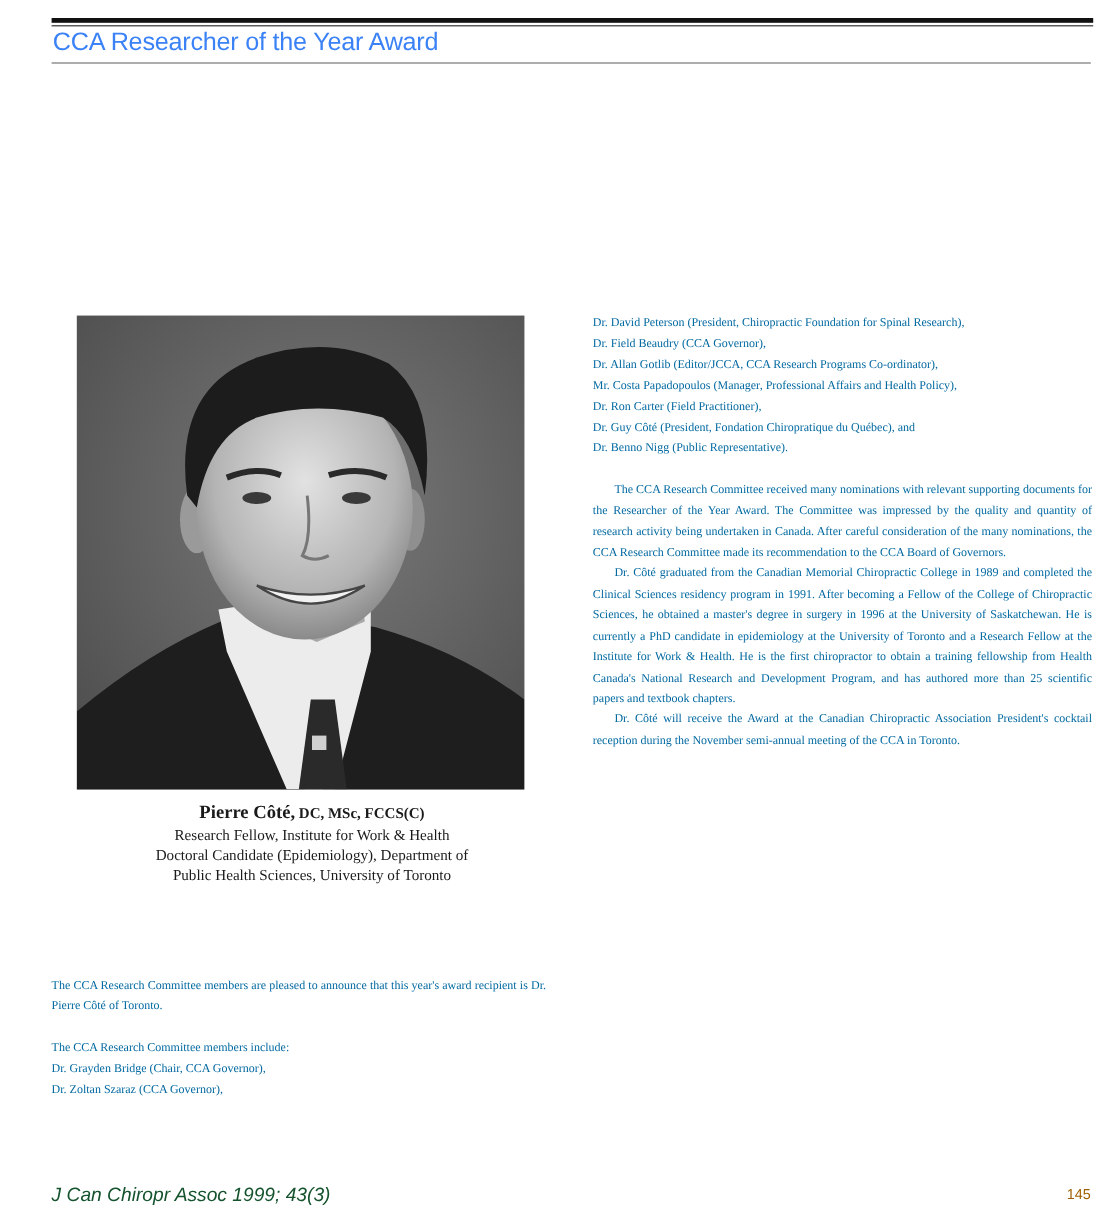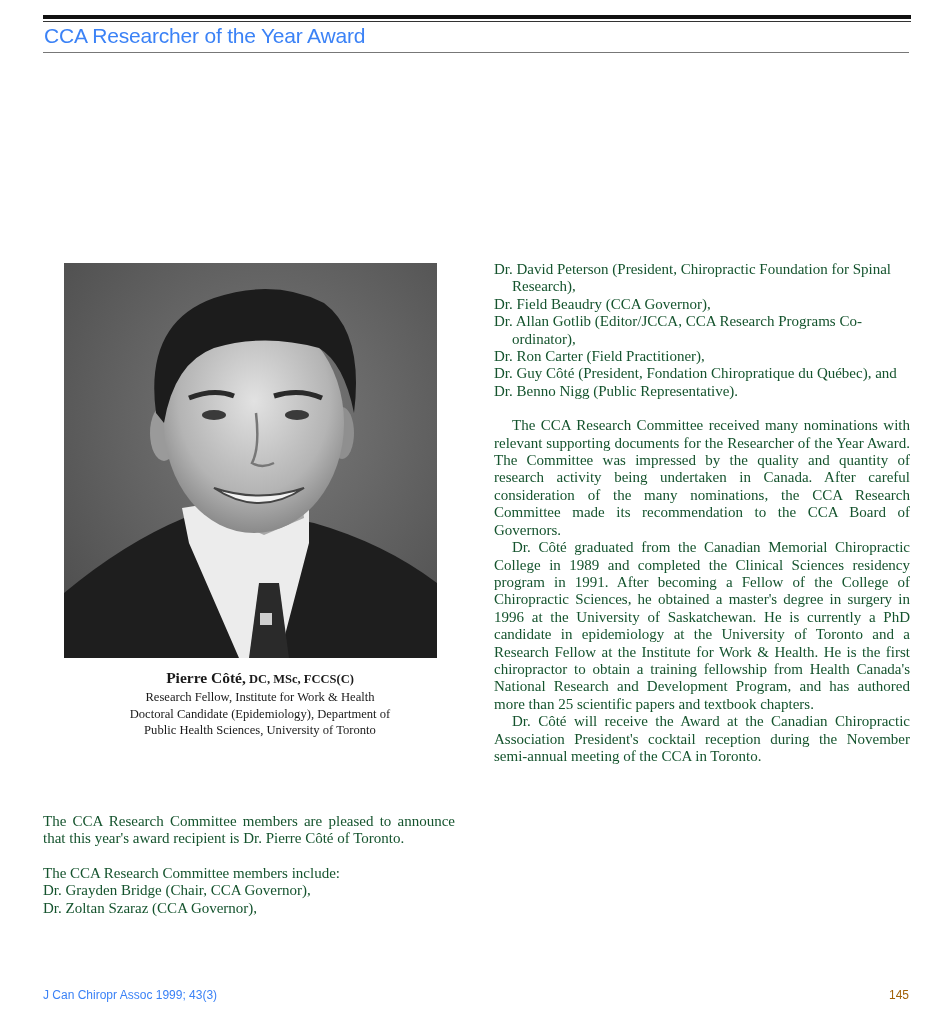--- a/index.html
+++ b/index.html
@@ -10,29 +10,29 @@
     .title { position: absolute; left: 44px; top: 24px; font-family: "Liberation Sans", sans-serif; font-size: 21px; color: #3b82f6; letter-spacing: -0.2px; }
 
     .photo { position: absolute; left: 64px; top: 263px; width: 373px; height: 395px; overflow: hidden; background: #5a5a5a; }
     .photo svg { display: block; }
 
     .caption { position: absolute; left: 60px; top: 668px; width: 400px; text-align: center; font-family: "Liberation Serif", serif; color: #1a1a1a; }
     .caption .name { font-size: 15.5px; font-weight: bold; line-height: 19px; }
     .caption .name .cred { font-size: 12.5px; text-align: right; }
     .caption .line { font-size: 12.6px; line-height: 16.5px; }
 
-    .body-text { font-family: "Liberation Serif", serif; font-size: 15px; line-height: 17.4px; color: #14532d; }
+    .body-text { font-family: "Liberation Serif", serif; font-size: 10px; line-height: 17.4px; color: #0369a1; }
     .left-col { position: absolute; left: 43px; top: 813px; width: 412px; }
     .right-col { position: absolute; left: 494px; top: 261px; width: 416px; }
     .just { text-align: justify; }
     .para-gap { height: 17px; }
     .member { padding-left: 18px; text-indent: -18px; }
     .indent { text-indent: 18px; }
 
-    .footer-left { position: absolute; left: 43px; top: 988px; font-family: "Liberation Sans", sans-serif; font-size: 12px; color: #3b82f6; }
+    .footer-left { position: absolute; left: 43px; top: 988px; font-family: "Liberation Sans", sans-serif; font-size: 16px; color: #14532d; font-style: italic; }
     .footer-right { position: absolute; right: 21px; top: 988px; font-family: "Liberation Sans", sans-serif; font-size: 12px; color: #a16207; }
   </style>
 </head>
 <body>
 
 <div class="rule-thick"></div>
 <div class="rule-thin"></div>
 <div class="title">CCA Researcher of the Year Award</div>
 <div class="rule-bottom"></div>
 
@@ -92,20 +92,21 @@
   <div class="para-gap"></div>
   <div>The CCA Research Committee members include:</div>
   <div class="member">Dr. Grayden Bridge (Chair, CCA Governor),</div>
   <div class="member">Dr. Zoltan Szaraz (CCA Governor),</div>
 </div>
 
 <div class="right-col body-text">
   <div class="member">Dr. David Peterson (President, Chiropractic Foundation for Spinal Research),</div>
   <div class="member">Dr. Field Beaudry (CCA Governor),</div>
   <div class="member">Dr. Allan Gotlib (Editor/JCCA, CCA Research Programs Co-ordinator),</div>
+  <div class="member">Mr. Costa Papadopoulos (Manager, Professional Affairs and Health Policy),</div>
   <div class="member">Dr. Ron Carter (Field Practitioner),</div>
   <div class="member">Dr. Guy Côté (President, Fondation Chiropratique du Québec), and</div>
   <div class="member">Dr. Benno Nigg (Public Representative).</div>
   <div class="para-gap"></div>
   <div class="just indent">The CCA Research Committee received many nominations with relevant supporting documents for the Researcher of the Year Award. The Committee was impressed by the quality and quantity of research activity being undertaken in Canada. After careful consideration of the many nominations, the CCA Research Committee made its recommendation to the CCA Board of Governors.</div>
   <div class="just indent">Dr. Côté graduated from the Canadian Memorial Chiropractic College in 1989 and completed the Clinical Sciences residency program in 1991. After becoming a Fellow of the College of Chiropractic Sciences, he obtained a master's degree in surgery in 1996 at the University of Saskatchewan. He is currently a PhD candidate in epidemiology at the University of Toronto and a Research Fellow at the Institute for Work &amp; Health. He is the first chiropractor to obtain a training fellowship from Health Canada's National Research and Development Program, and has authored more than 25 scientific papers and textbook chapters.</div>
   <div class="just indent">Dr. Côté will receive the Award at the Canadian Chiropractic Association President's cocktail reception during the November semi-annual meeting of the CCA in Toronto.</div>
 </div>
 
 <div class="footer-left">J Can Chiropr Assoc 1999; 43(3)</div>

